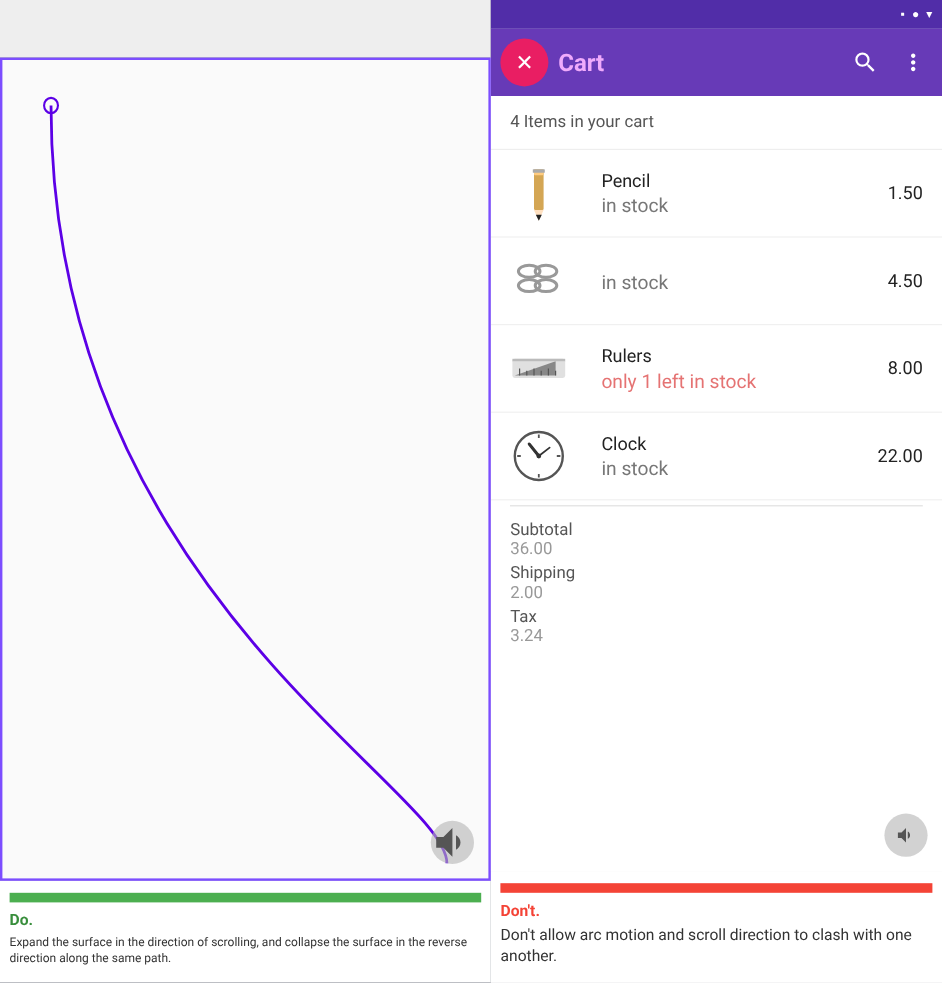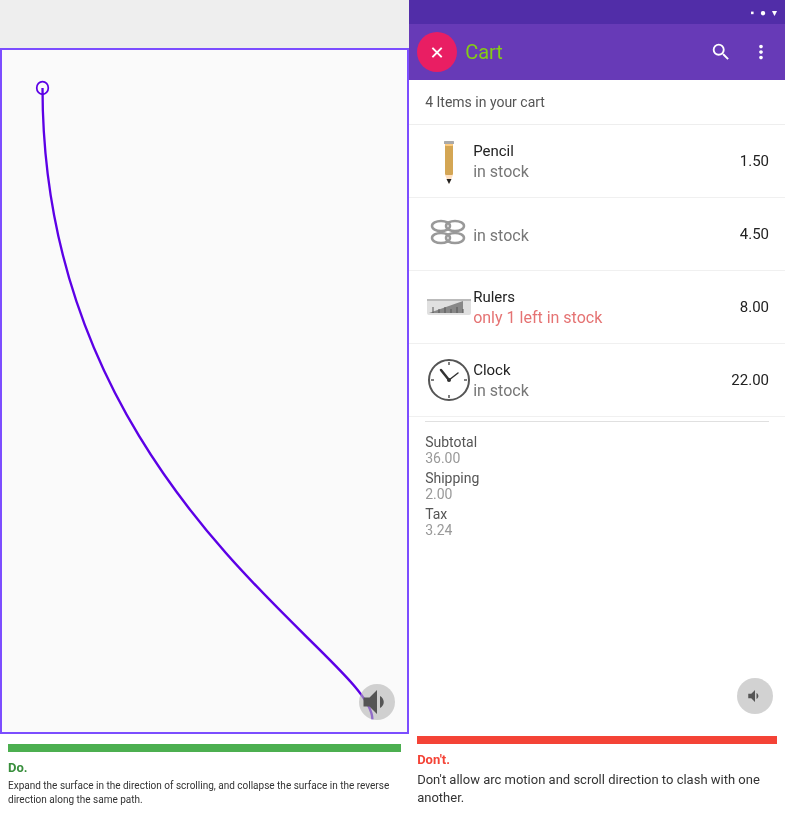--- a/index.html
+++ b/index.html
@@ -103,23 +103,23 @@
       display: flex;
       align-items: center;
       justify-content: center;
       color: white;
       font-size: 18px;
       cursor: pointer;
       flex-shrink: 0;
     }
 
     .header-title {
-      color: #84cc16;
+      color: #f0abfc;
       font-size: 20px;
-      font-weight: 400;
+      font-weight: 700;
       flex: 1;
     }
 
     .header-icons {
       display: flex;
       gap: 8px;
       align-items: center;
     }
 
     .header-icon-btn {
@@ -161,21 +161,21 @@
       font-size: 14px;
       color: #555;
       border-bottom: 1px solid #eee;
     }
 
     .cart-item {
       display: flex;
       align-items: center;
       padding: 12px 16px;
       border-bottom: 1px solid #f0f0f0;
-      gap: 0;
+      gap: 28px;
     }
 
     .item-img {
       width: 48px;
       height: 48px;
       display: flex;
       align-items: center;
       justify-content: center;
       flex-shrink: 0;
     }

